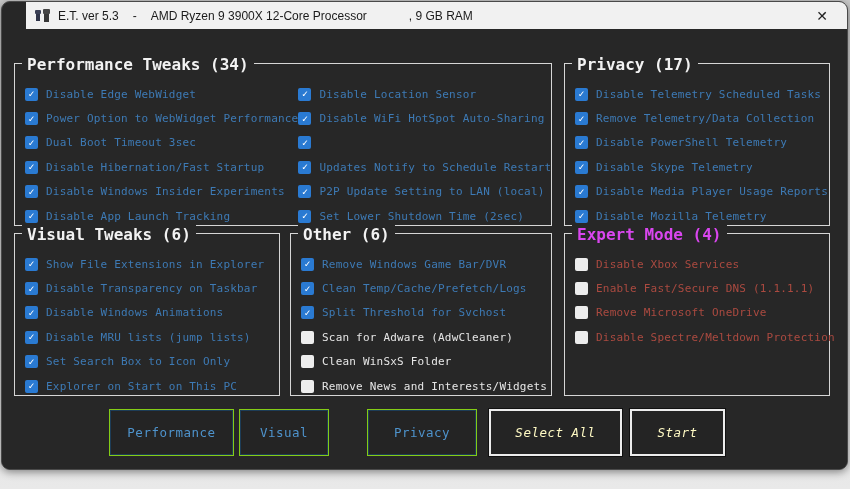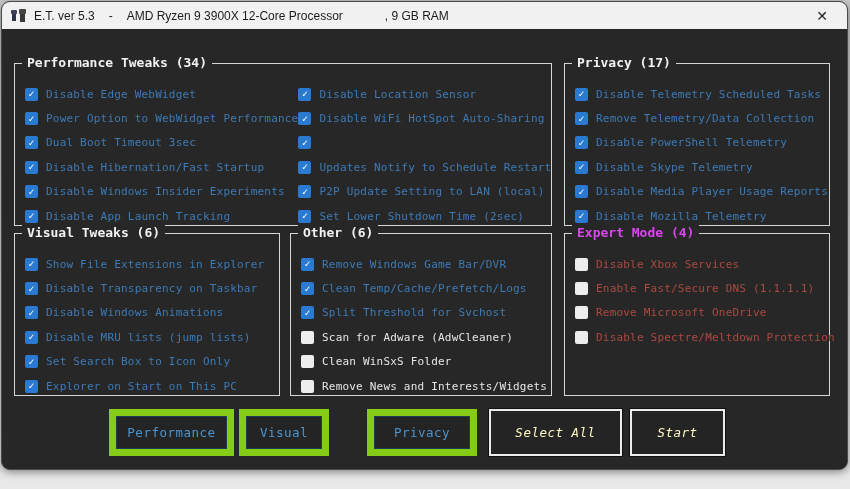--- a/index.html
+++ b/index.html
@@ -11,21 +11,21 @@
   }
   
   .window {
     position:absolute; left:1px; top:1px; width:847px; height:469px;
     border-radius:9px; background:#272727; overflow:hidden;
     box-shadow:0 2px 8px rgba(0,0,0,.45); border:1px solid #4a4a4a;
   }
   .titlebar {
     height:27px; background:#f1f1f1; display:flex; align-items:center;
     padding:0 10px 0 8px; font-family:"Liberation Sans", sans-serif;
-    font-size:12px; color:#1b1b1b;
+    font-size:12px; color:#1b1b1b;margin-left:24px;
   }
   .app-icon { width:17px; height:16px; margin-right:7px; flex:0 0 auto; }
   .t-app { font-weight:400; }
   .t-sep { margin:0 14px; }
   .t-ram { margin-left:42px; }
   .close-btn {
     margin-left:auto; width:30px; height:22px; display:flex; align-items:center;
     justify-content:center; font-size:14px; color:#222; cursor:default;
     font-family:"DejaVu Sans", sans-serif;
   }
@@ -36,21 +36,21 @@
   .menu-item {
     font-family:"Liberation Sans", sans-serif; font-size:12.5px; color:#f0f0f0;
     padding:3px 11px; cursor:default;
   }
   .main { position:absolute; left:0; top:51px; width:847px; height:418px; background:#272727; }
 
   
   .group { position:absolute; border:1px solid #d6d6d6; }
   .gtitle {
     position:absolute; top:-9px; left:7px; background:#272727; padding:0 5px;
-    font-size:13px; font-weight:bold; color:#f2f2f2; white-space:nowrap;
+    font-size:16px; font-weight:bold; color:#f2f2f2; white-space:nowrap;
   }
   .gtitle.red { color:#d946ef; }
   .cols { display:flex; padding:18px 0 0 10px; }
   .col  { display:flex; flex-direction:column; }
   .items-wrap { display:flex; flex-direction:column; padding:18px 0 0 10px; }
 
   .cb-row { height:24.4px; display:flex; align-items:center; }
   .cb {
     width:13px; height:13px; border-radius:2px; flex:0 0 auto; margin-right:8px;
     display:flex; align-items:center; justify-content:center;
@@ -61,21 +61,21 @@
   .cb-label.blue  { color:#3d7ab5;text-align:right; }
   .cb-label.white { color:#e6e6e6; }
   .cb-label.red   { color:#ab4a40; }
 
   
   .action-btn {
     position:absolute; top:356px; height:47px; background:#242424;
     display:flex; align-items:center; justify-content:center;
     font-size:12.5px; letter-spacing:.5px; cursor:default;
   }
-  .action-btn.blue  { border:7px solid #84cc16; color:#4e93cc; box-shadow:0 0 0 1px #1d3c57 inset; }
+  .action-btn.blue  { border:1px solid #84cc16; color:#4e93cc; box-shadow:0 0 0 1px #1d3c57 inset; }
   .action-btn.white { border:2px solid #ececec; color:#fef9c3; box-shadow:0 0 0 1px #111;font-style:italic; }
 </style>
 </head>
 <body>
 
 <div class="window">
 
   <div class="titlebar">
     <svg class="app-icon" viewBox="0 0 17 16">
       <rect x="1" y="2" width="6" height="4" rx="1" fill="#3a3f55"></rect>

